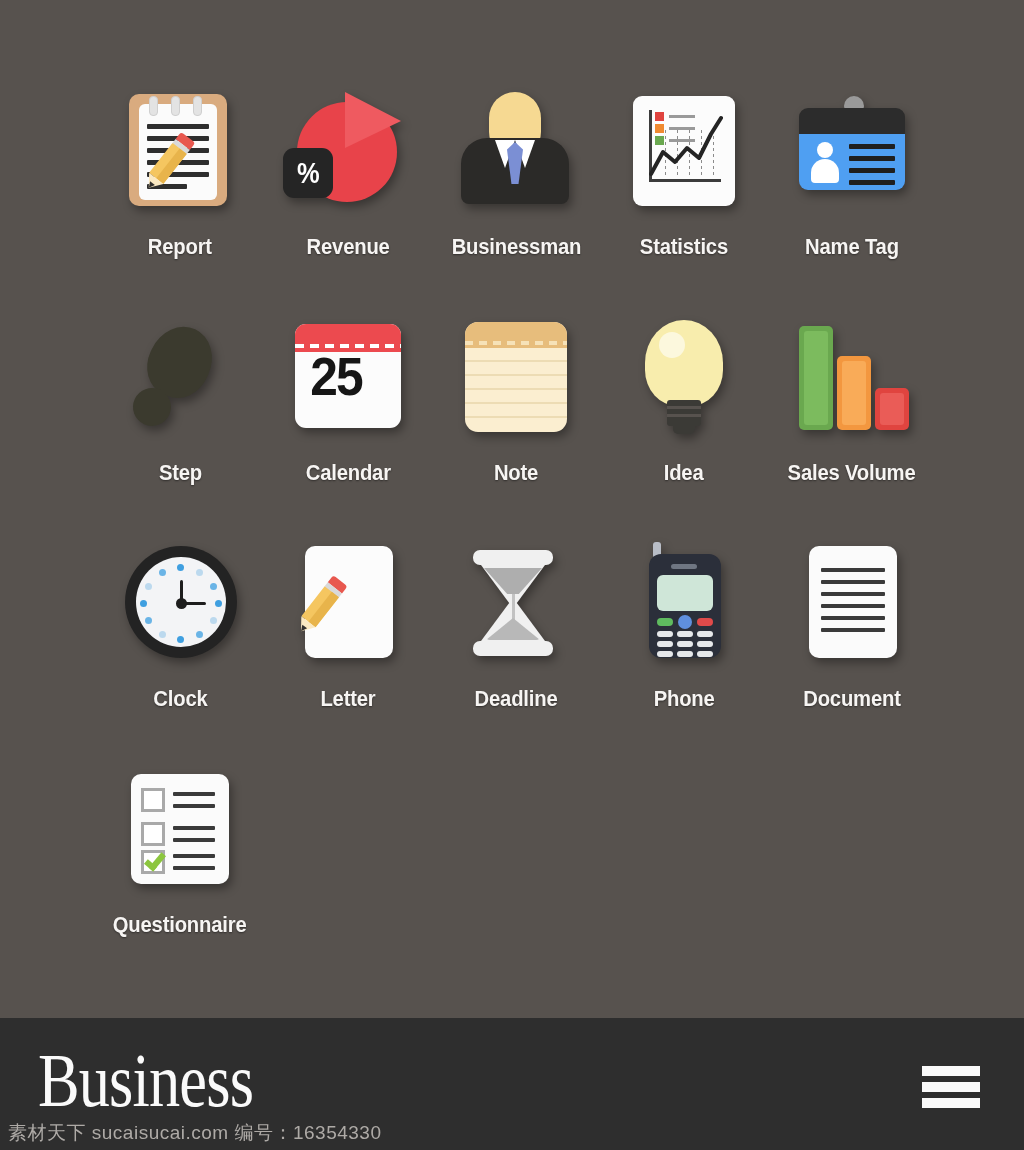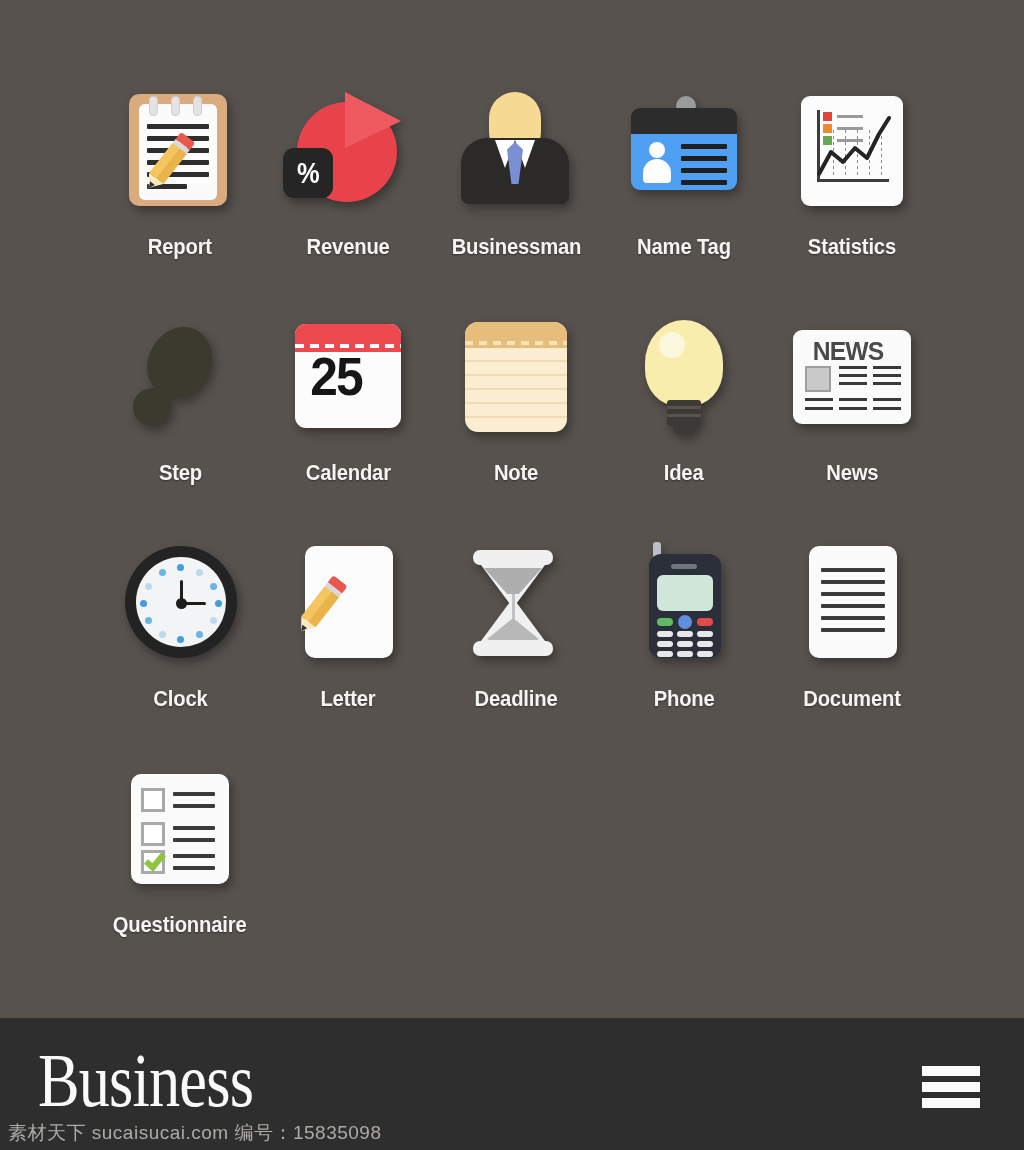--- a/index.html
+++ b/index.html
@@ -335,39 +335,20 @@
           <div class="bm-collarR"></div>
           <div class="bm-tie"></div>
         </div>
       </div>
       <div class="label">Businessman</div>
     </div>
 
     <div class="cell">
       <div class="art sh">
         <div style="position:absolute;inset:0;">
-          <div class="nt-clip"></div>
-          <div class="nt-top"></div>
-          <div class="nt-card"></div>
-          <div class="nt-person">
-              <div class="nt-ph"></div>
-              <div class="nt-pb"></div>
-            </div>
-          <div class="nt-line" style="top:58px;"></div>
-          <div class="nt-line" style="top:70px;"></div>
-          <div class="nt-line" style="top:82px;"></div>
-          <div class="nt-line" style="top:94px;"></div>
-        </div>
-      </div>
-      <div class="label">Name Tag</div>
-    </div>
-
-    <div class="cell">
-      <div class="art sh">
-        <div style="position:absolute;inset:0;">
           <div class="st-card"></div>
           <div class="st-axisY"></div>
             <div class="st-axisX"></div>
           <div class="st-sq" style="top:26px;background:#e0443f;"></div>
           <div class="st-sq" style="top:38px;background:#f08a30;"></div>
           <div class="st-sq" style="top:50px;background:#6aa84f;"></div>
           <div class="st-lg" style="top:29px;"></div>
           <div class="st-lg" style="top:41px;"></div>
           <div class="st-lg" style="top:53px;"></div>
           <div class="st-dash" style="left:46px;"></div>
@@ -379,20 +360,39 @@
             <polyline points="2,64 14,42 26,52 38,38 50,48 62,24 72,8" fill="none" stroke="#242424" stroke-width="4" stroke-linejoin="round" stroke-linecap="round"></polyline>
           </svg>
         </div>
       </div>
       <div class="label">Statistics</div>
     </div>
 
     <div class="cell">
       <div class="art sh">
         <div style="position:absolute;inset:0;">
+          <div class="nt-clip"></div>
+          <div class="nt-top"></div>
+          <div class="nt-card"></div>
+          <div class="nt-person">
+              <div class="nt-ph"></div>
+              <div class="nt-pb"></div>
+            </div>
+          <div class="nt-line" style="top:58px;"></div>
+          <div class="nt-line" style="top:70px;"></div>
+          <div class="nt-line" style="top:82px;"></div>
+          <div class="nt-line" style="top:94px;"></div>
+        </div>
+      </div>
+      <div class="label">Name Tag</div>
+    </div>
+
+    <div class="cell">
+      <div class="art sh">
+        <div style="position:absolute;inset:0;">
           <div class="step-big"></div>
           <div class="step-heel"></div>
         </div>
       </div>
       <div class="label">Step</div>
     </div>
 
     <div class="cell">
       <div class="art sh">
         <div style="position:absolute;inset:0;">
@@ -429,43 +429,37 @@
         <div style="position:absolute;inset:0;">
           <div class="idea-glass"></div>
           <div class="idea-hl"></div>
           <div class="idea-neck"></div>
           <div class="idea-base"></div>
         </div>
       </div>
       <div class="label">Idea</div>
     </div>
 
-    <div class="cell">
-      <div class="art sh">
-        <div style="position:absolute;inset:0;">
-          <div class="news-card"></div>
-          <div class="news-ttl">NEWS</div>
-          <div class="news-img"></div>
-          <div class="news-ln" style="left:52px;top:54px;width:28px;"></div>
-          <div class="news-ln" style="left:86px;top:54px;width:28px;"></div>
-          <div class="news-ln" style="left:52px;top:62px;width:28px;"></div>
-          <div class="news-ln" style="left:86px;top:62px;width:28px;"></div>
-          <div class="news-ln" style="left:52px;top:70px;width:28px;"></div>
-          <div class="news-ln" style="left:86px;top:70px;width:28px;"></div>
-          <div class="news-ln" style="left:18px;top:86px;width:28px;"></div>
-          <div class="news-ln" style="left:52px;top:86px;width:28px;"></div>
-          <div class="news-ln" style="left:86px;top:86px;width:28px;"></div>
-          <div class="news-ln" style="left:18px;top:95px;width:28px;"></div>
-          <div class="news-ln" style="left:52px;top:95px;width:28px;"></div>
-          <div class="news-ln" style="left:86px;top:95px;width:28px;"></div>
-        </div>
-      </div>
-      <div class="label">News</div>
-    </div>
-
+
+    <div class="cell">
+      <div class="art sh">
+        <div style="position:absolute;inset:0;">
+          <div class="bar" style="left:12px;top:14px;width:34px;height:104px;background:#6aa84f;">
+            <i style="background:#7cbb5e;"></i>
+            </div>
+          <div class="bar" style="left:50px;top:44px;width:34px;height:74px;background:#f3973f;">
+            <i style="background:#f9ab58;"></i>
+            </div>
+          <div class="bar" style="left:88px;top:76px;width:34px;height:42px;background:#e0443f;">
+            <i style="background:#ea5c57;"></i>
+            </div>
+        </div>
+      </div>
+      <div class="label">Sales Volume</div>
+    </div>
 
     <div class="cell">
       <div class="art sh">
         <div style="position:absolute;inset:0;">
           <div class="clk-ring"></div>
           <div class="clk-face"></div>
           <div class="clk-dot" style="left:62px;top:26px;background:#3f9fe0;"></div>
           <div class="clk-dot" style="left:81px;top:31px;background:#bcd9ee;"></div>
           <div class="clk-dot" style="left:95px;top:45px;background:#6ab4e6;"></div>
           <div class="clk-dot" style="left:100px;top:62px;background:#3f9fe0;"></div>
@@ -578,16 +572,16 @@
 
   </div>
 
   <div id="footer">
     <div id="footer-title">Business</div>
     <div id="menu-btn">
       <span></span>
       <span></span>
       <span></span>
     </div>
-    <div id="watermark">素材天下 sucaisucai.com 编号：15835098</div>
+    <div id="watermark">素材天下 sucaisucai.com 编号：16354330</div>
   </div>
 
 </div>
 
 </body></html>

